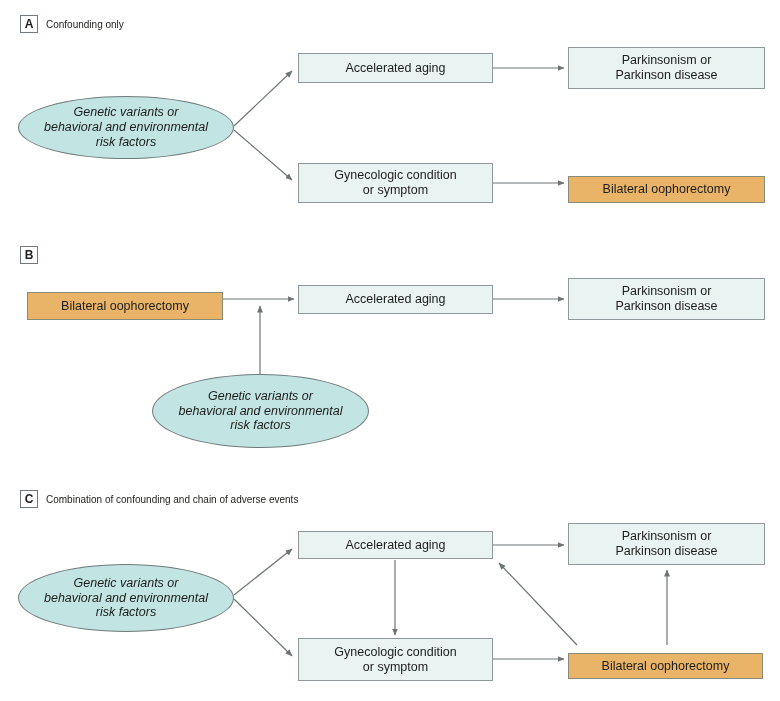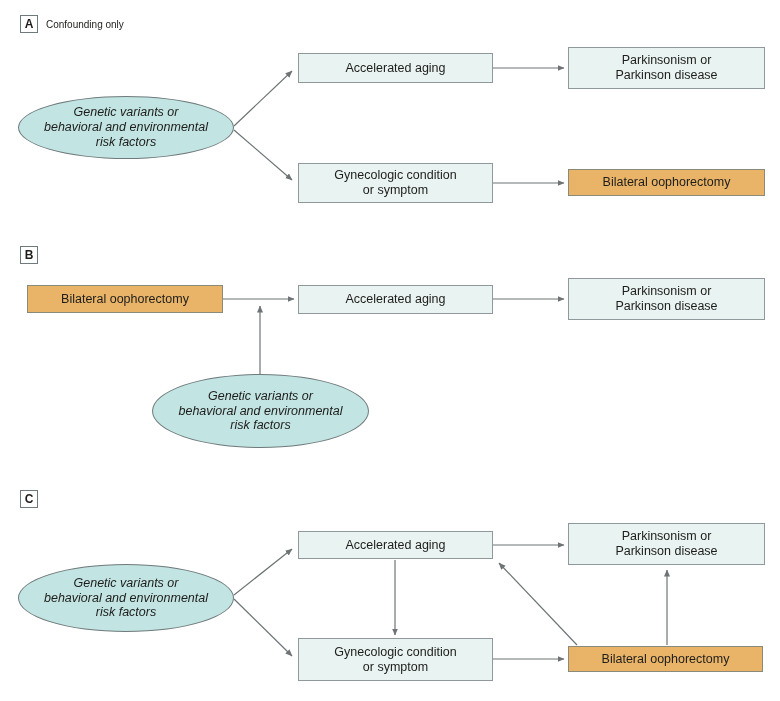--- a/index.html
+++ b/index.html
@@ -50,20 +50,21 @@
     display:flex;align-items:center;justify-content:center;
     text-align:center;
     font-size:12.5px;line-height:1.18;
     white-space:pre-line;
     border:1px solid var(--node-border);
     background:var(--node-fill);
   }
   .node.exposure{
     background:var(--exposure-fill);
     border-color:var(--exposure-border);
+    margin-top:7px;
   }
   .node.ellipse{
     background:var(--ellipse-fill);
     border-color:var(--ellipse-border);
     border-radius:50%;
     font-style:italic;
   }
 </style>
 </head>
 <body>
@@ -124,20 +125,21 @@
 
   <div class="node" style="left:568px;top:278px;width:197px;height:42px;">Parkinsonism or
 Parkinson disease</div>
 
   <div class="node ellipse" style="left:152px;top:374px;width:217px;height:74px;">Genetic variants or
 behavioral and environmental
 risk factors</div>
 
   <div class="panel-label" style="top:490px;">
     <span class="label-box">C</span>
+    <span class="label-title">Combination of confounding and chain of adverse events</span>
   </div>
 
   <div class="node ellipse" style="left:18px;top:564px;width:216px;height:68px;">Genetic variants or
 behavioral and environmental
 risk factors</div>
 
   <div class="node" style="left:298px;top:531px;width:195px;height:28px;">Accelerated aging</div>
 
   <div class="node" style="left:568px;top:523px;width:197px;height:42px;">Parkinsonism or
 Parkinson disease</div>

